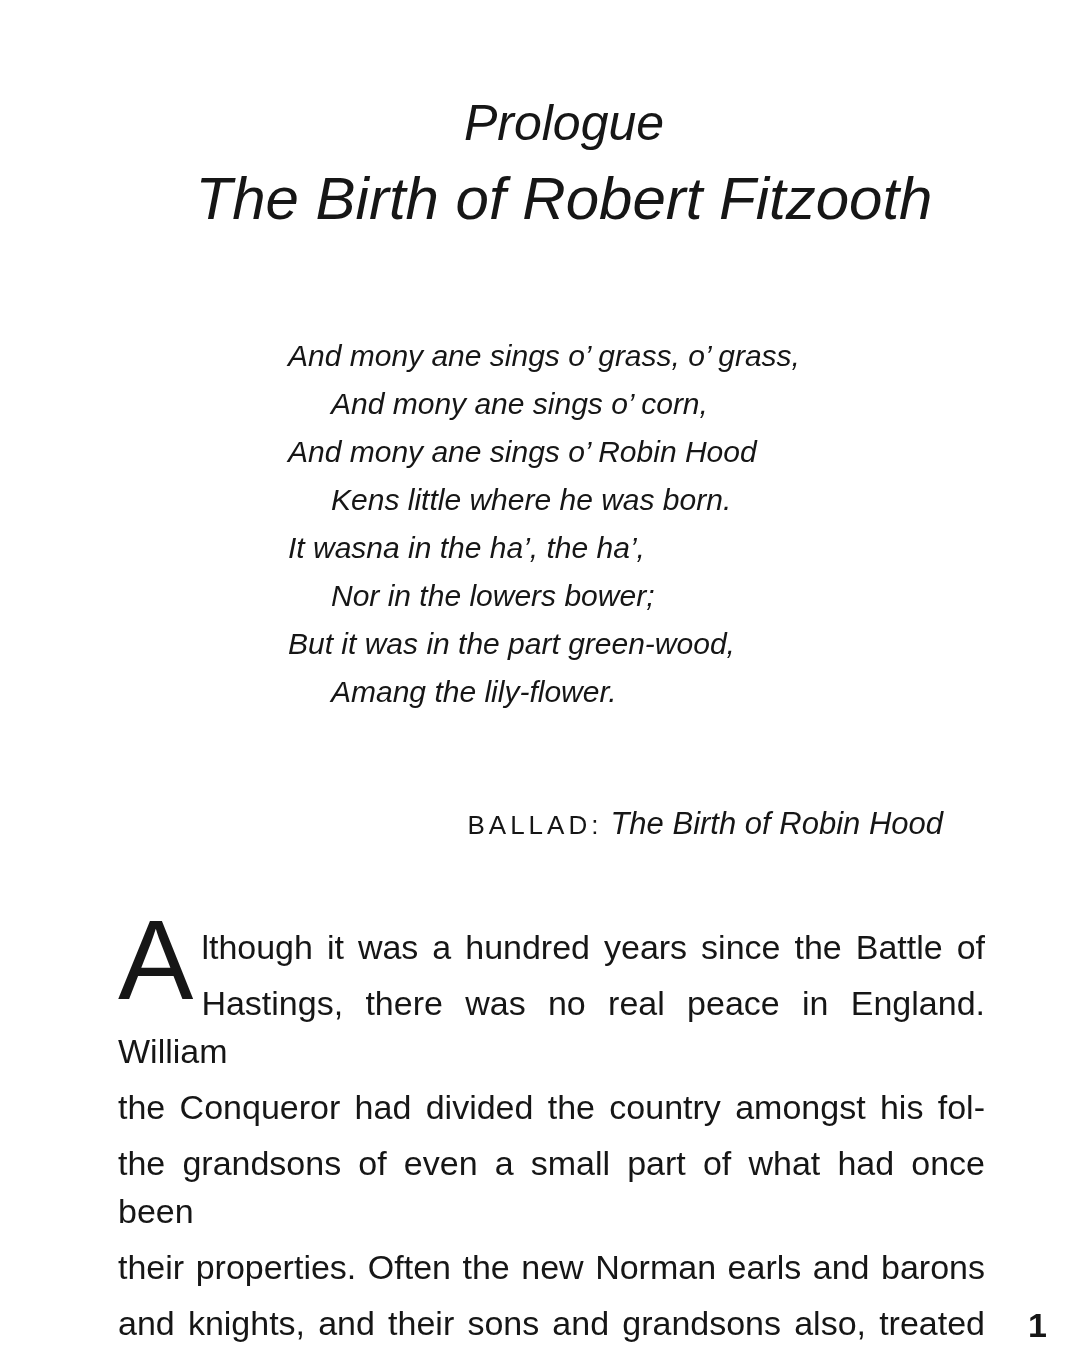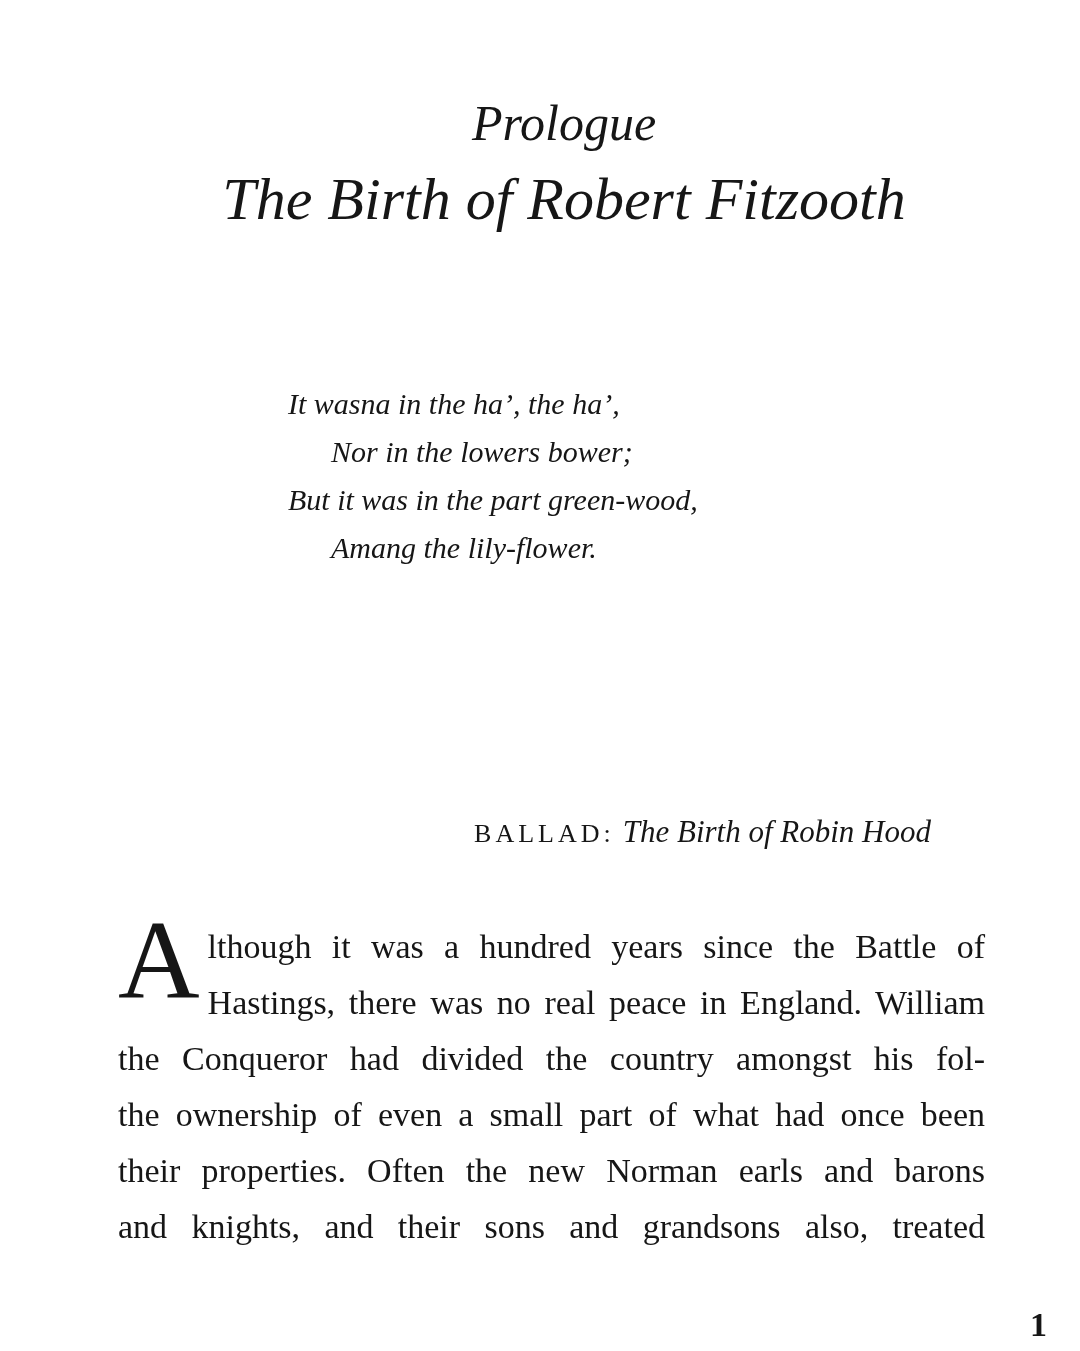--- a/index.html
+++ b/index.html
@@ -6,21 +6,21 @@
     margin: 0;
     padding: 0;
     background: #ffffff;
   }
   .page {
     position: relative;
     width: 1080px;
     height: 1348px;
     background: #ffffff;
     color: #161616;
-    font-family: Liberation Serif, serif;
+    font-family: Liberation Sans, sans-serif;
     overflow: hidden;
   }
   .header {
     position: absolute;
     top: 92px;
     left: 0;
     width: 100%;
     box-sizing: border-box;
     padding-left: 48px;
     text-align: center;
@@ -46,28 +46,27 @@
     font-size: 30px;
   }
   .poem-line {
     line-height: 48px;
     white-space: nowrap;
   }
   .poem-line.indent {
     padding-left: 43px;
   }
   .stanza-2 {
-    margin-top: 48px;
   }
   .attribution {
     position: absolute;
     top: 800px;
-    right: 149px;
+    right: 137px;
     font-size: 31px;
-    line-height: 64px;
+    line-height: 48px;
     white-space: nowrap;
   }
   .ballad-label {
     font-style: normal;
     font-size: 26px;
     letter-spacing: 4px;
   }
   .ballad-title {
     font-style: italic;
     margin-left: 8px;
@@ -106,37 +105,43 @@
 <body>
 
 <div class="page">
 
   <div class="header">
     <h1 class="title">Prologue</h1>
     <h2 class="subtitle">The Birth of Robert Fitzooth</h2>
   </div>
 
   <div class="poem">
+    <div class="stanza stanza-1">
+      <div class="poem-line">And mony ane sings o’ grass, o’ grass,</div>
+      <div class="poem-line indent">And mony ane sings o’ corn,</div>
+      <div class="poem-line">And mony ane sings o’ Robin Hood</div>
+      <div class="poem-line indent">Kens little where he was born.</div>
+    </div>
     <div class="stanza stanza-2">
       <div class="poem-line">It wasna in the ha’, the ha’,</div>
       <div class="poem-line indent">Nor in the lowers bower;</div>
       <div class="poem-line">But it was in the part green-wood,</div>
       <div class="poem-line indent">Amang the lily-flower.</div>
     </div>
   </div>
 
   <div class="attribution">
     <span class="ballad-label">BALLAD:</span><span class="ballad-title">The Birth of Robin Hood</span>
   </div>
 
   <div class="body-text">
     <span class="drop-cap">A</span>
     <div class="body-line">lthough it was a hundred years since the Battle of</div>
     <div class="body-line">Hastings, there was no real peace in England. William</div>
     <div class="body-line">the Conqueror had divided the country amongst his fol-</div>
-    <div class="body-line">the ownership of even a small part of what had once been</div>
+    <div class="body-line">the grandsons of even a small part of what had once been</div>
     <div class="body-line">their properties. Often the new Norman earls and barons</div>
     <div class="body-line">and knights, and their sons and grandsons also, treated</div>
   </div>
 
   <div class="page-number">1</div>
 
 </div>
 
 </body></html>

